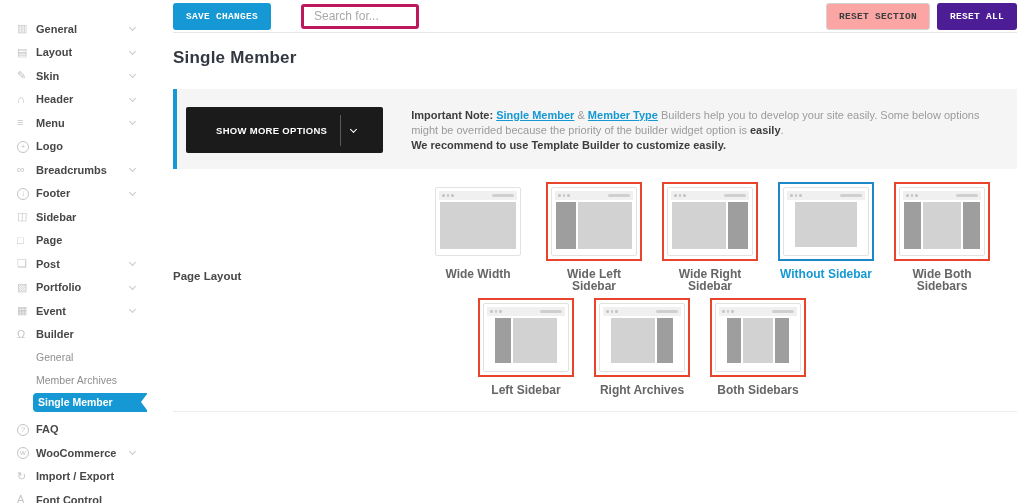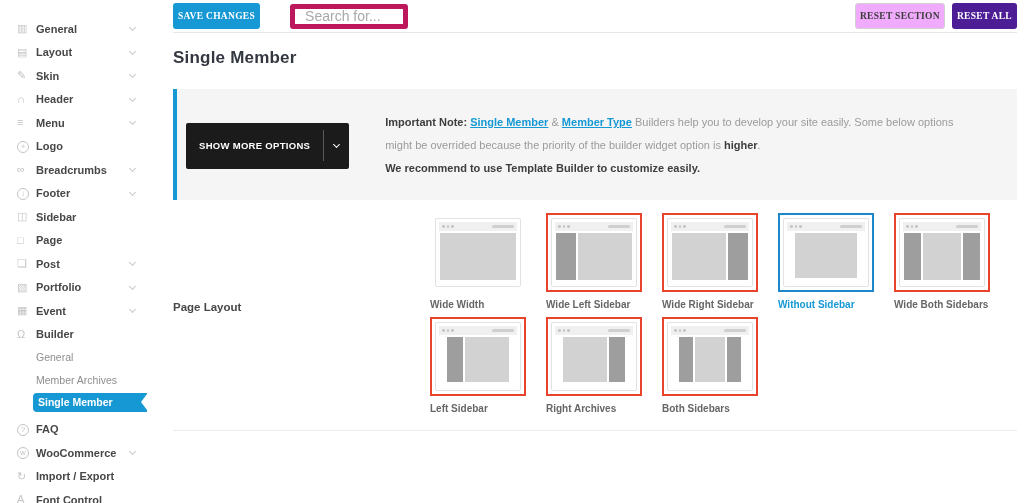--- a/index.html
+++ b/index.html
@@ -27,66 +27,66 @@
                      background:var(--accent); color:#fff; font-weight:700;
                      border-radius:4px 0 0 4px; position:relative; }
   .side-sub.active::after { content:""; position:absolute; right:0; top:50%; transform:translateY(-50%);
                             width:0; height:0; border-top:8px solid transparent;
                             border-bottom:8px solid transparent; border-right:6px solid #fff; }
   .gap-before { margin-top:6px; }
 
   
   .main { position:absolute; left:147px; top:0; right:0; bottom:0; padding:0 7px 0 26px; }
   .toolbar { height:33px; display:flex; align-items:center; border-bottom:1px solid #e7e7e7; }
-  .btn { font-family:Liberation Serif, serif; font-size:9.5px; font-weight:700; letter-spacing:.3px;
-         border-radius:3px; padding:7px 4px; border:1px solid transparent; cursor:pointer; }
+  .btn { font-family:Liberation Mono, monospace; font-size:9.5px; font-weight:700; letter-spacing:.3px;
+         border-radius:3px; padding:7px 12px; border:1px solid transparent; cursor:pointer; }
   .btn-save { background:var(--accent); color:#fff; }
-  .search { margin-left:30px; width:118px; height:25px; border:5px solid #be185d; border-radius:3px;
-            font-family:inherit; font-size:14px; padding:0 10px; color:#555; outline:none; }
+  .search { margin-left:30px; width:118px; height:25px; border:3px solid #be185d; border-radius:3px;
+            font-family:inherit; font-size:12px; padding:0 10px; color:#555; outline:none; }
   .search::placeholder { color:#a9a9a9; }
   .spacer { flex:1; }
-  .btn-reset-section { background:#f0abfc; border-color:#d2d2d2; color:#3c3c3c; }
+  .btn-reset-section { background:#fca5a5; border-color:#d2d2d2; color:#3c3c3c; }
   .btn-reset-all { background:#4c1d95; color:#fff; margin-left:7px; }
 
   .page-title { margin-top:15px; font-size:17px; font-weight:800; color:#333740; letter-spacing:.2px; }
 
   .note { margin-top:21px; background:#f5f5f5; border-left:4px solid var(--accent);
           padding:18px 18px 16px 9px; display:flex; align-items:center; }
   .btn-more { background:#1b1b1b; color:#fff; border:none; border-radius:2px; height:46px; flex:none;
               display:flex; align-items:center; font-family:inherit; font-size:9.5px; font-weight:700;
-              letter-spacing:.3px; cursor:pointer; padding:0; }
+              letter-spacing:.3px; cursor:pointer; padding:17px; }
   .btn-more .txt { padding:0 13px; }
   .btn-more .sep { width:1px; height:31px; background:rgba(255,255,255,.28); }
   .btn-more .chev-box { padding:0 10px; display:flex; align-items:center; }
   .chev-w { width:5px; height:5px; border-right:1.6px solid #fff; border-bottom:1.6px solid #fff;
             transform:rotate(45deg); margin-top:-2px; }
   .note-text { margin-left:28px; font-size:11px; line-height:15px; color:#9b9b9b; }
-  .note-text p { margin:8px; }
+  .note-text p { margin:0; }
   .note-text .dk { color:#3d3d3d; font-weight:700; }
   .note-text a { color:var(--accent); font-weight:700; text-decoration:underline; cursor:pointer; }
 
   
   .layout-section { display:flex; margin-top:13px; }
   .pl-label { flex:none; width:257px; padding-top:88px; font-size:11.5px; font-weight:700; color:#484848; }
   .cards-row { display:flex; gap:20px; align-items:flex-start; }
-  .cards-row + .cards-row { margin-top:6px; }
+  .cards-row + .cards-row { margin-top:6px;margin-left:48px; }
   .cell { width:96px; flex:none; cursor:pointer; }
   .frame { border:2px solid transparent; padding:3px; }
   .frame.highlight { border-color:var(--red); }
   .frame.selected  { border-color:var(--selected); }
   .card { background:#fff; border:1px solid #e2e2e2; border-radius:2px; padding:3px; }
   .chrome { height:9px; background:#f0f0f0; display:flex; align-items:center; padding:0 3px; }
   .dot { width:2.5px; height:2.5px; border-radius:50%; background:#c6c6c6; margin-right:2px; }
   .pill { margin-left:auto; width:22px; height:3px; border-radius:2px; background:#cfcfcf; }
   .cbody { height:52px; display:flex; gap:2px; padding:2px 1px 3px; background:#fff; }
   .cbody.boxed { padding:2px 8px 5px; }
   .col-light { background:#d2d2d2; flex:1 1 auto; }
   .col-dark  { background:#9e9e9e; flex:0 0 26%; }
   .cbody.three .col-dark { flex-basis:22%; }
-  .cell-label { margin-top:7px; font-size:10px; line-height:12px;
+  .cell-label { margin-top:7px; text-align:center; font-size:12px; line-height:12px;
                 font-weight:700; color:#666; }
   .cell.selected .cell-label { color:var(--accent); }
 
   .bottom-rule { border-top:1px solid #ececec; margin-top:15px; }
 </style>
 </head>
 <body>
 
 <aside class="sidebar" id="sidebar-root">
     <div class="side-item">
@@ -206,21 +206,21 @@
     <div class="note-text">
       <p>
         <span class="dk">Important Note:</span>
         <a>Single Member</a>
         <span>&amp;</span>
         <a>Member Type</a>
         <span>Builders help you to develop your site easily. Some below options</span>
       </p>
       <p>
         <span>might be overrided because the priority of the builder widget option is</span>
-        <span class="dk">higher</span><span>.</span>
+        <span class="dk">easily</span><span>.</span>
       </p>
       <p class="dk">We recommend to use Template Builder to customize easily.</p>
     </div>
   </div>
 
   <div class="layout-section">
     <div class="pl-label">Page Layout</div>
     <div id="grid-root">
         <div class="cards-row">
           <div class="cell">

